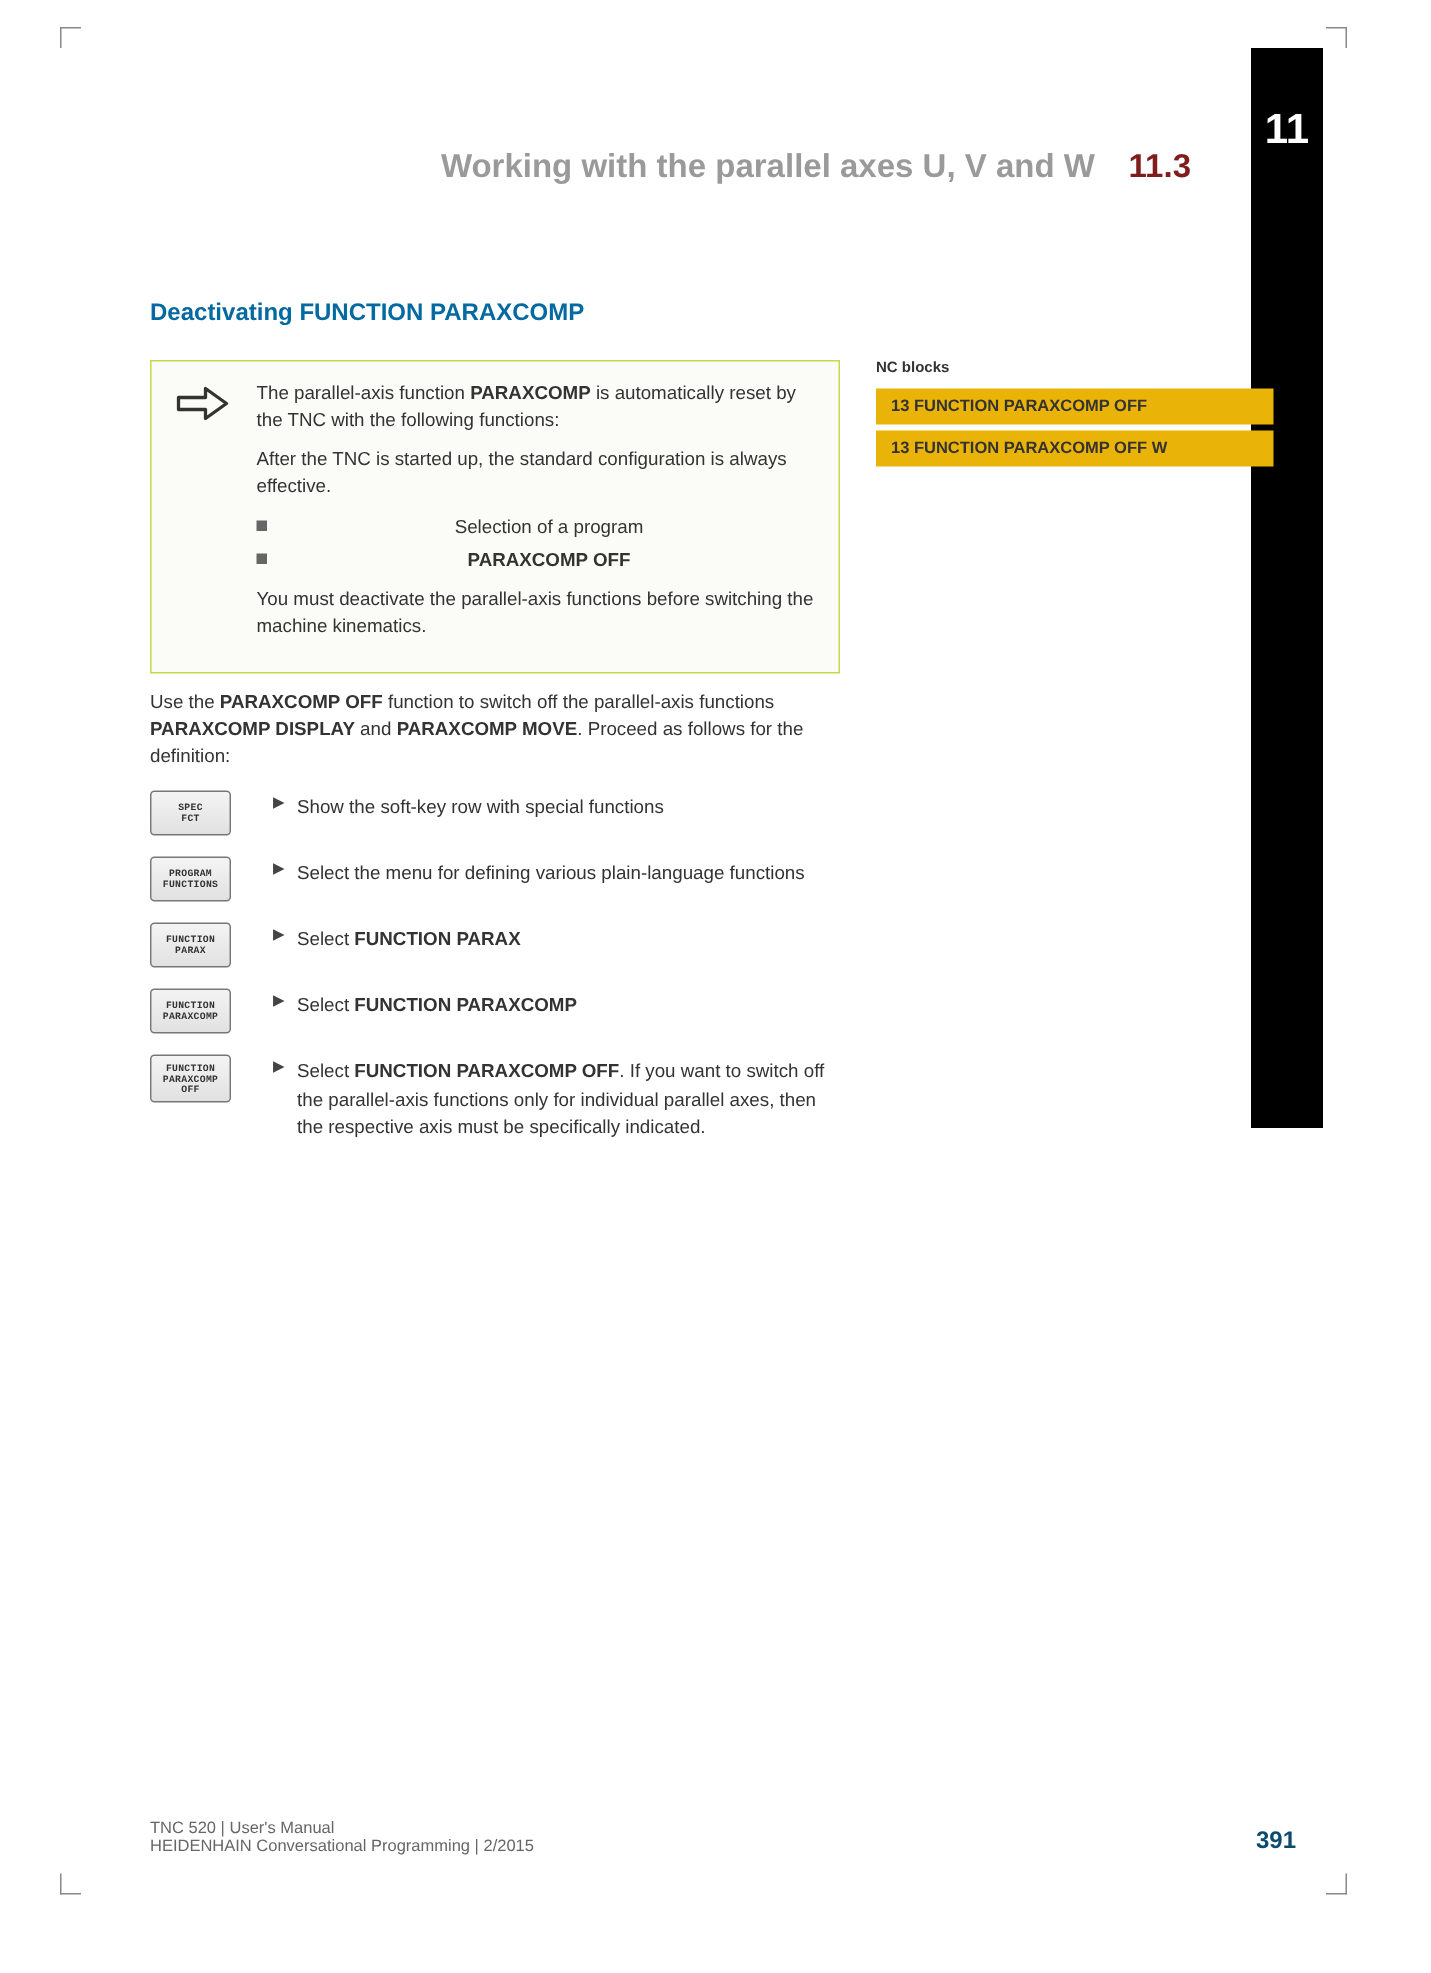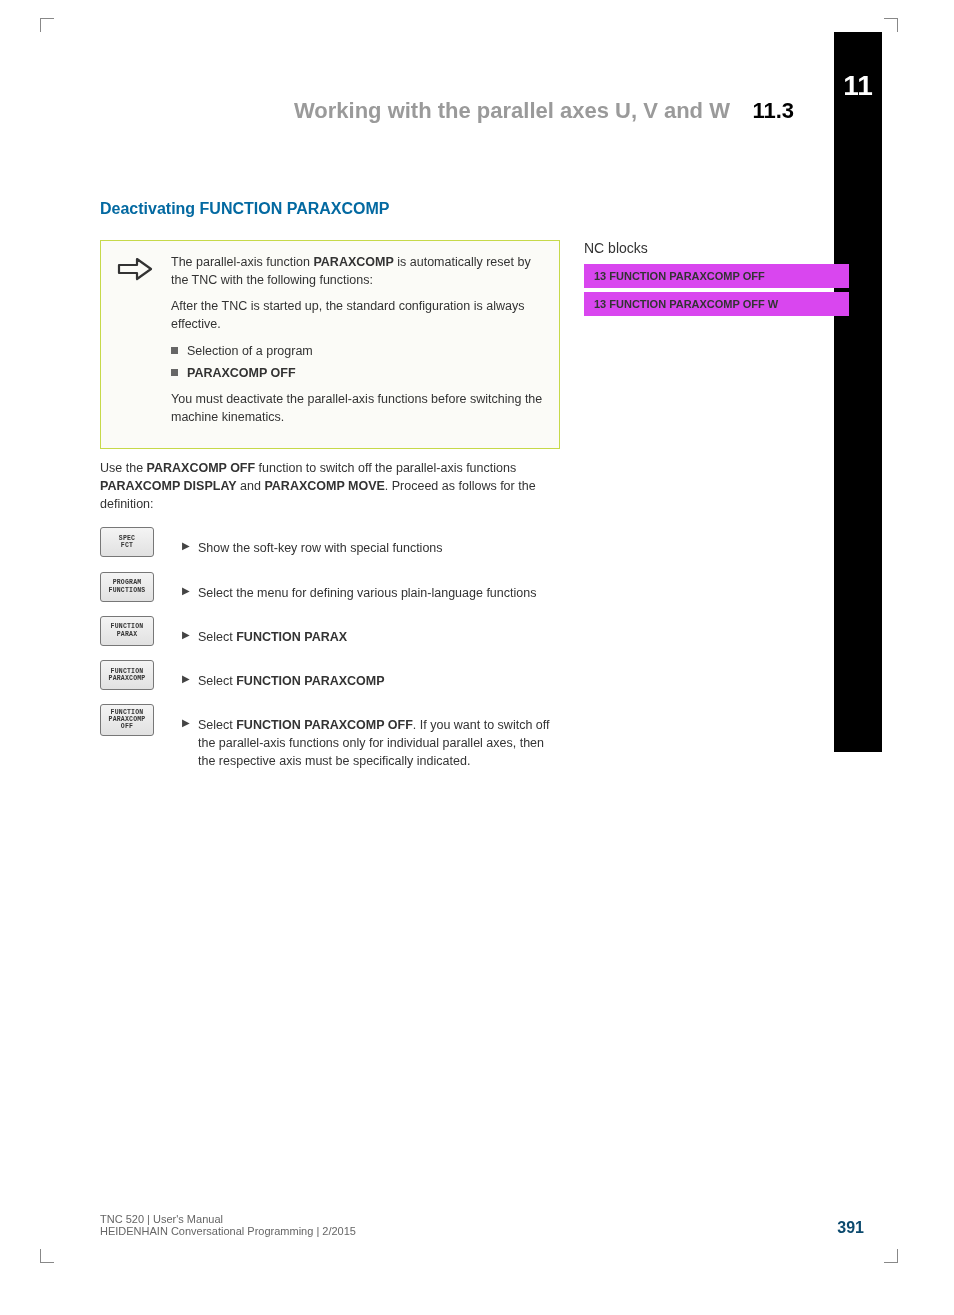--- a/index.html
+++ b/index.html
@@ -43,21 +43,21 @@
       right: 140px;
       text-align: right;
       padding-right: 20px;
     }
     .header-title {
       color: #9a9a9a;
       font-size: 22px;
       font-weight: bold;
     }
     .header-section {
-      color: #000000;
+      color: #7f1d1d;
       font-size: 22px;
       font-weight: bold;
       margin-left: 18px;
     }
 
     .content {
       position: absolute;
       top: 200px;
       left: 100px;
       width: 750px;
@@ -86,21 +86,21 @@
       gap: 14px;
       font-size: 12.5px;
       line-height: 1.45;
     }
     .note-icon {
       width: 42px;
       flex-shrink: 0;
       padding-top: 2px;
     }
     .note-body p { margin-bottom: 8px; }
-    .note-list { list-style: none; margin: 4px 0 8px 0; }
+    .note-list { list-style: none; margin: 4px 0 8px 0; text-align: center; }
     .note-list li { padding-left: 16px; position: relative; margin-bottom: 4px; }
     .note-list li::before {
       content: '';
       position: absolute;
       left: 0;
       top: 5px;
       width: 7px;
       height: 7px;
       background: #666;
     }
@@ -140,38 +140,37 @@
       letter-spacing: 0.2px;
     }
     .softkey.tall { height: 32px; }
     .step-text {
       font-size: 12.5px;
       line-height: 1.45;
       padding-left: 16px;
       position: relative;
       flex: 1;
       padding-top: 2px;
-      margin-top: 10px;
     }
     .step-text::before {
       content: '▶';
       position: absolute;
       left: 0;
       top: 2px;
       font-size: 10px;
       color: #444;
     }
 
     .nc-title {
-      font-size: 14px;
-      font-weight: normal;
+      font-size: 10px;
+      font-weight: bold;
       margin-bottom: 8px;
     }
     .nc-row {
-      background: #d946ef;
+      background: #eab308;
       padding: 6px 10px;
       font-size: 11px;
       font-weight: bold;
       margin-bottom: 4px;
       color: #333;
     }
 
     .footer {
       position: absolute;
       bottom: 78px;

